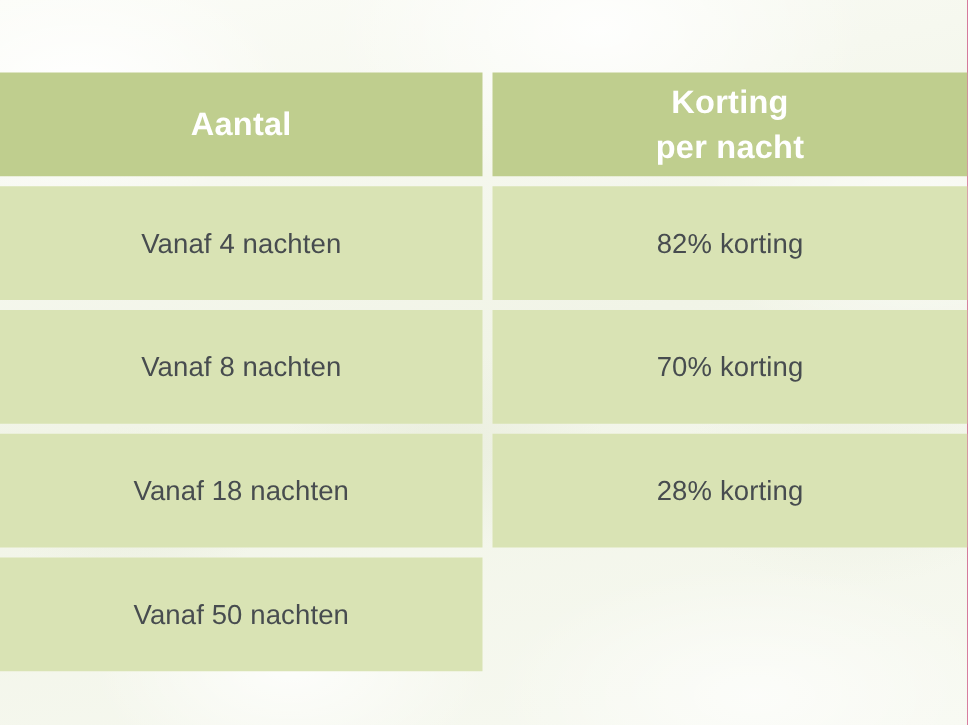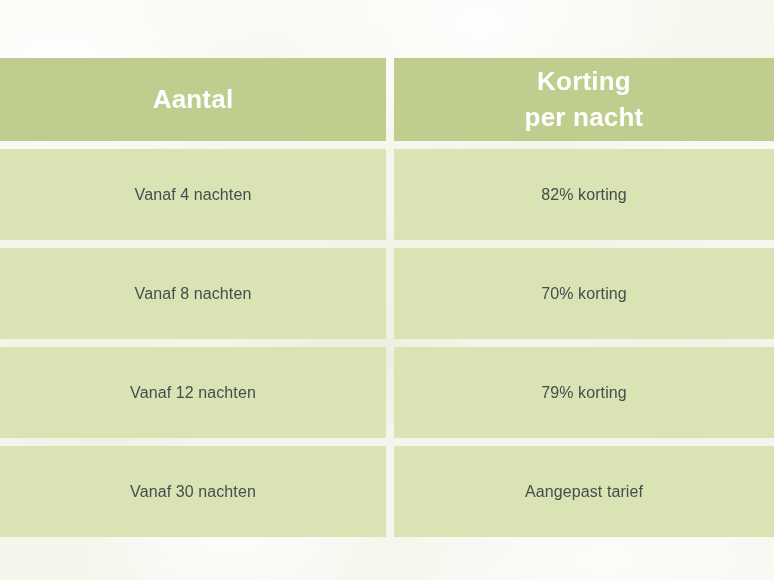--- a/index.html
+++ b/index.html
@@ -70,21 +70,21 @@
     color: #ffffff;
     font-size: 26px;
     font-weight: bold;
     line-height: 1.35;
     letter-spacing: 0.2px;
   }
   .t-row.body .t-cell {
     height: 91px;
     background: #d9e3b4;
     color: #474c4f;
-    font-size: 16px;
+    font-size: 22px;
     font-weight: normal;
     letter-spacing: 0.1px;
   }
   .hdr-line { display: block; }
 </style>
 </head>
 <body>
 
 <div id="page">
 
@@ -110,23 +110,22 @@
       <div class="t-cell col-left">Vanaf 4 nachten</div>
       <div class="t-cell col-right">82% korting</div>
     </div>
 
     <div class="t-row body">
       <div class="t-cell col-left">Vanaf 8 nachten</div>
       <div class="t-cell col-right">70% korting</div>
     </div>
 
     <div class="t-row body">
-      <div class="t-cell col-left">Vanaf 12 nachten</div>
-      <div class="t-cell col-right">79% korting</div>
+      <div class="t-cell col-left">Vanaf 18 nachten</div>
+      <div class="t-cell col-right">28% korting</div>
     </div>
 
     <div class="t-row body">
-      <div class="t-cell col-left">Vanaf 30 nachten</div>
-      <div class="t-cell col-right">Aangepast tarief</div>
+      <div class="t-cell col-left">Vanaf 50 nachten</div>
     </div>
 
   </div>
 </div>
 
 </body></html>

